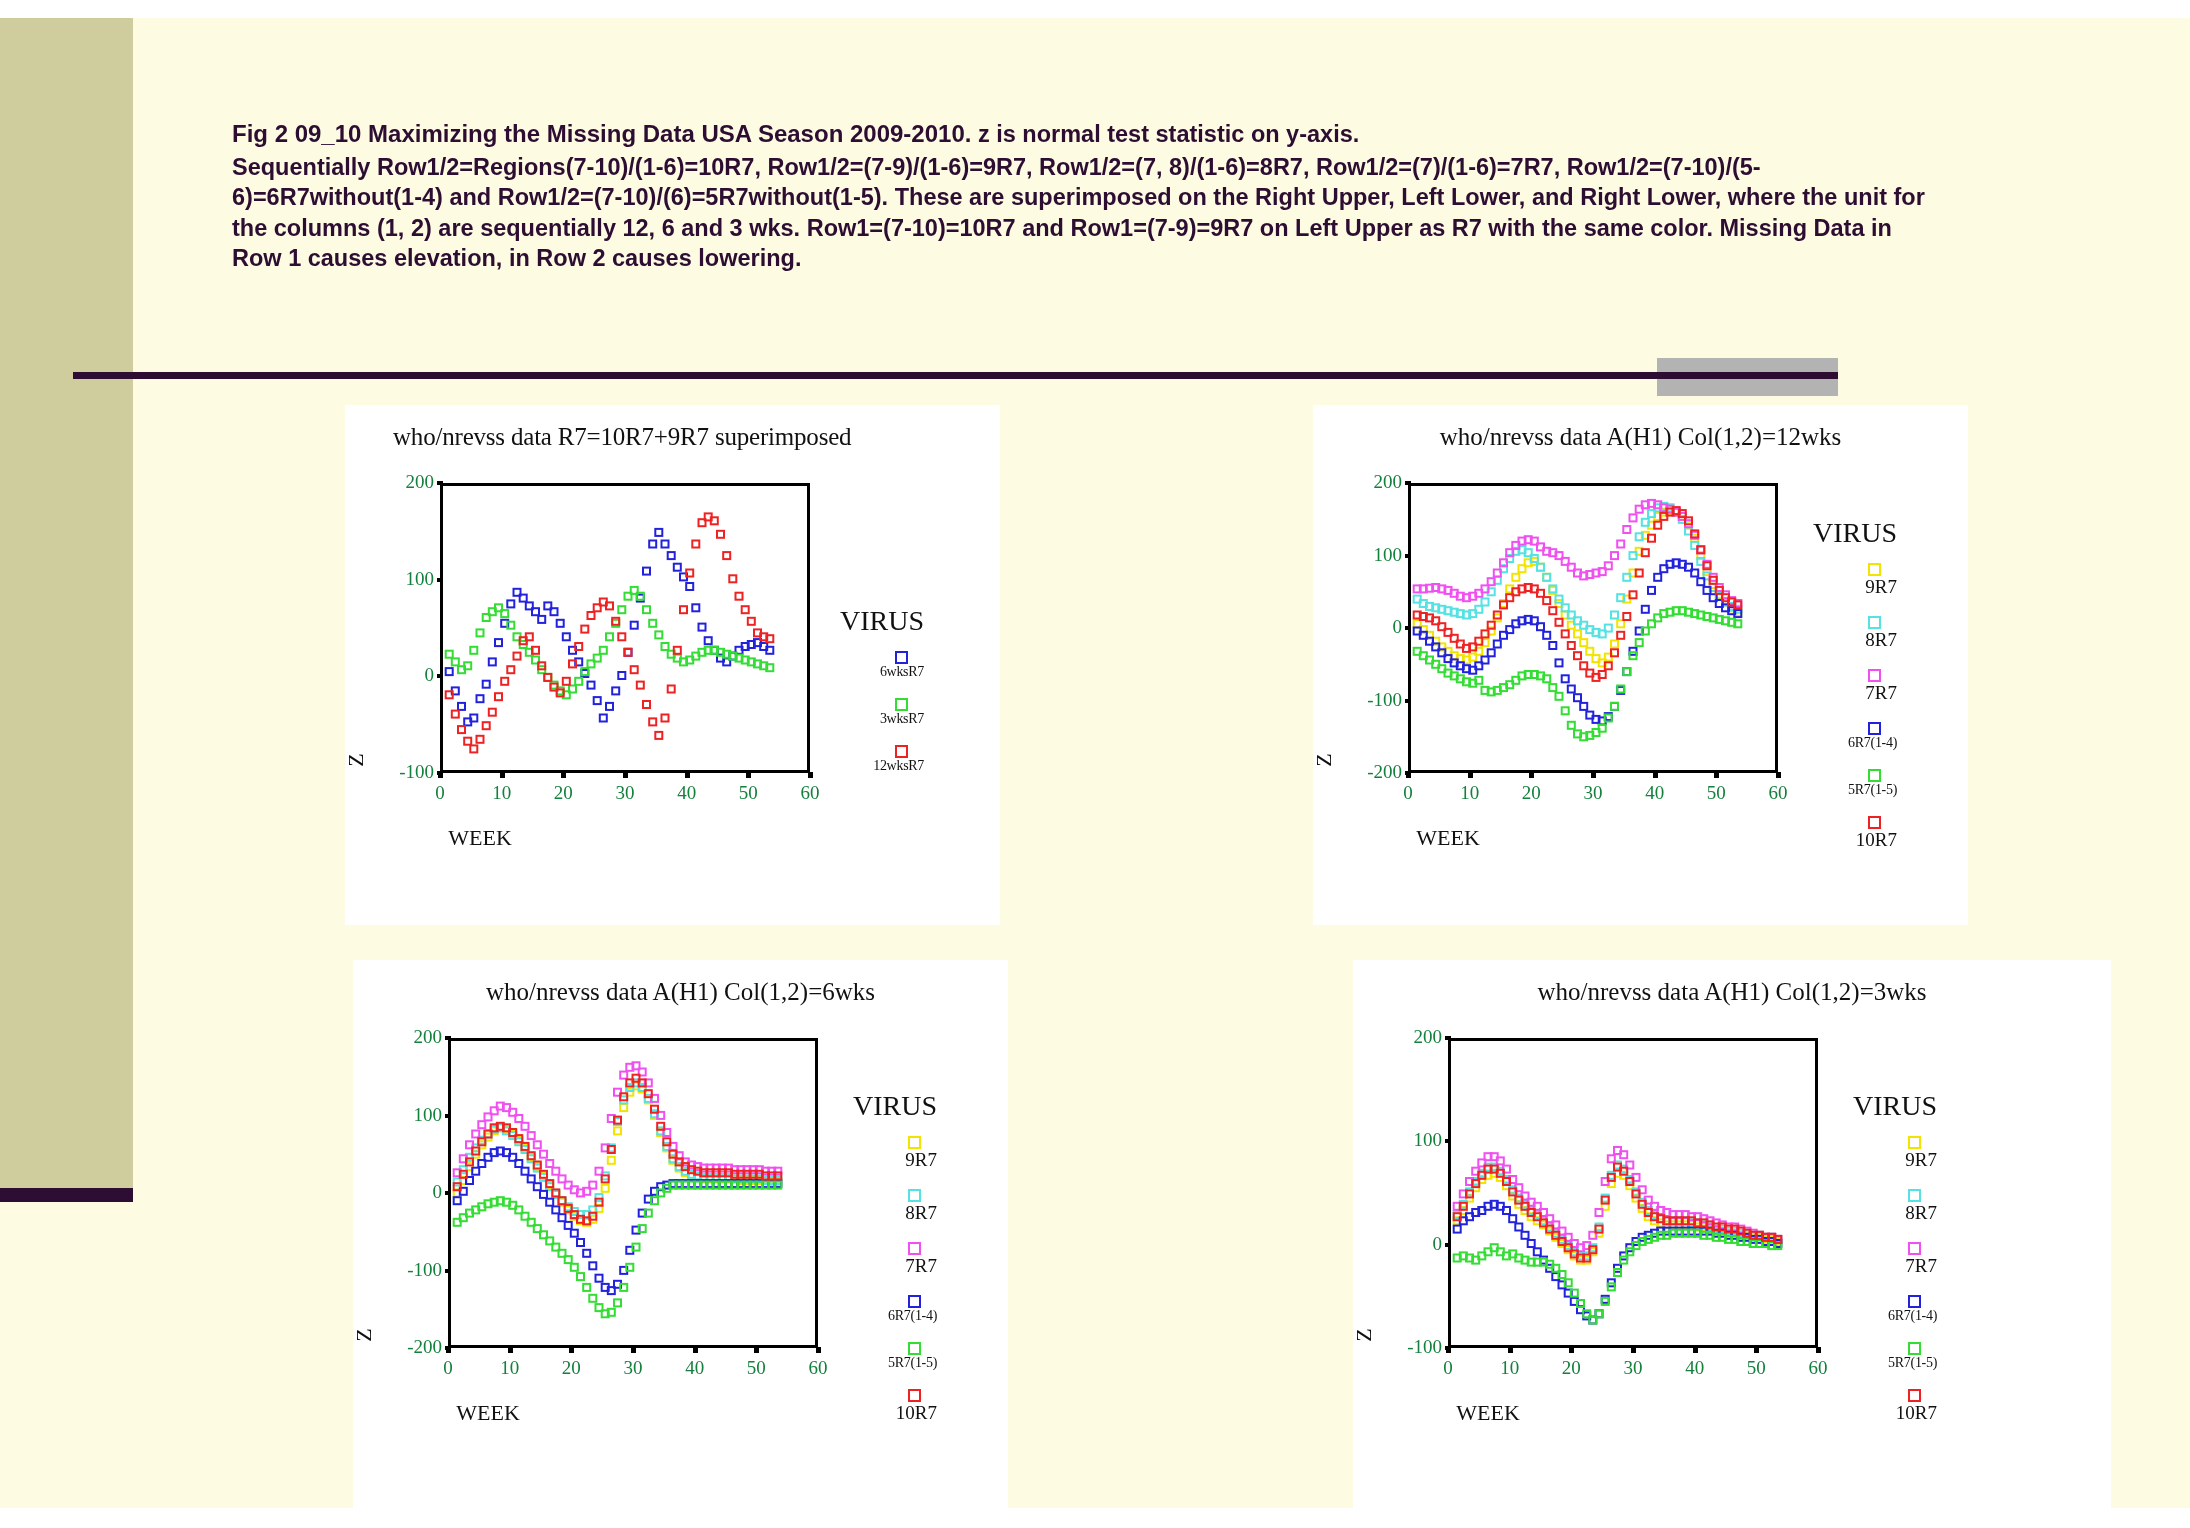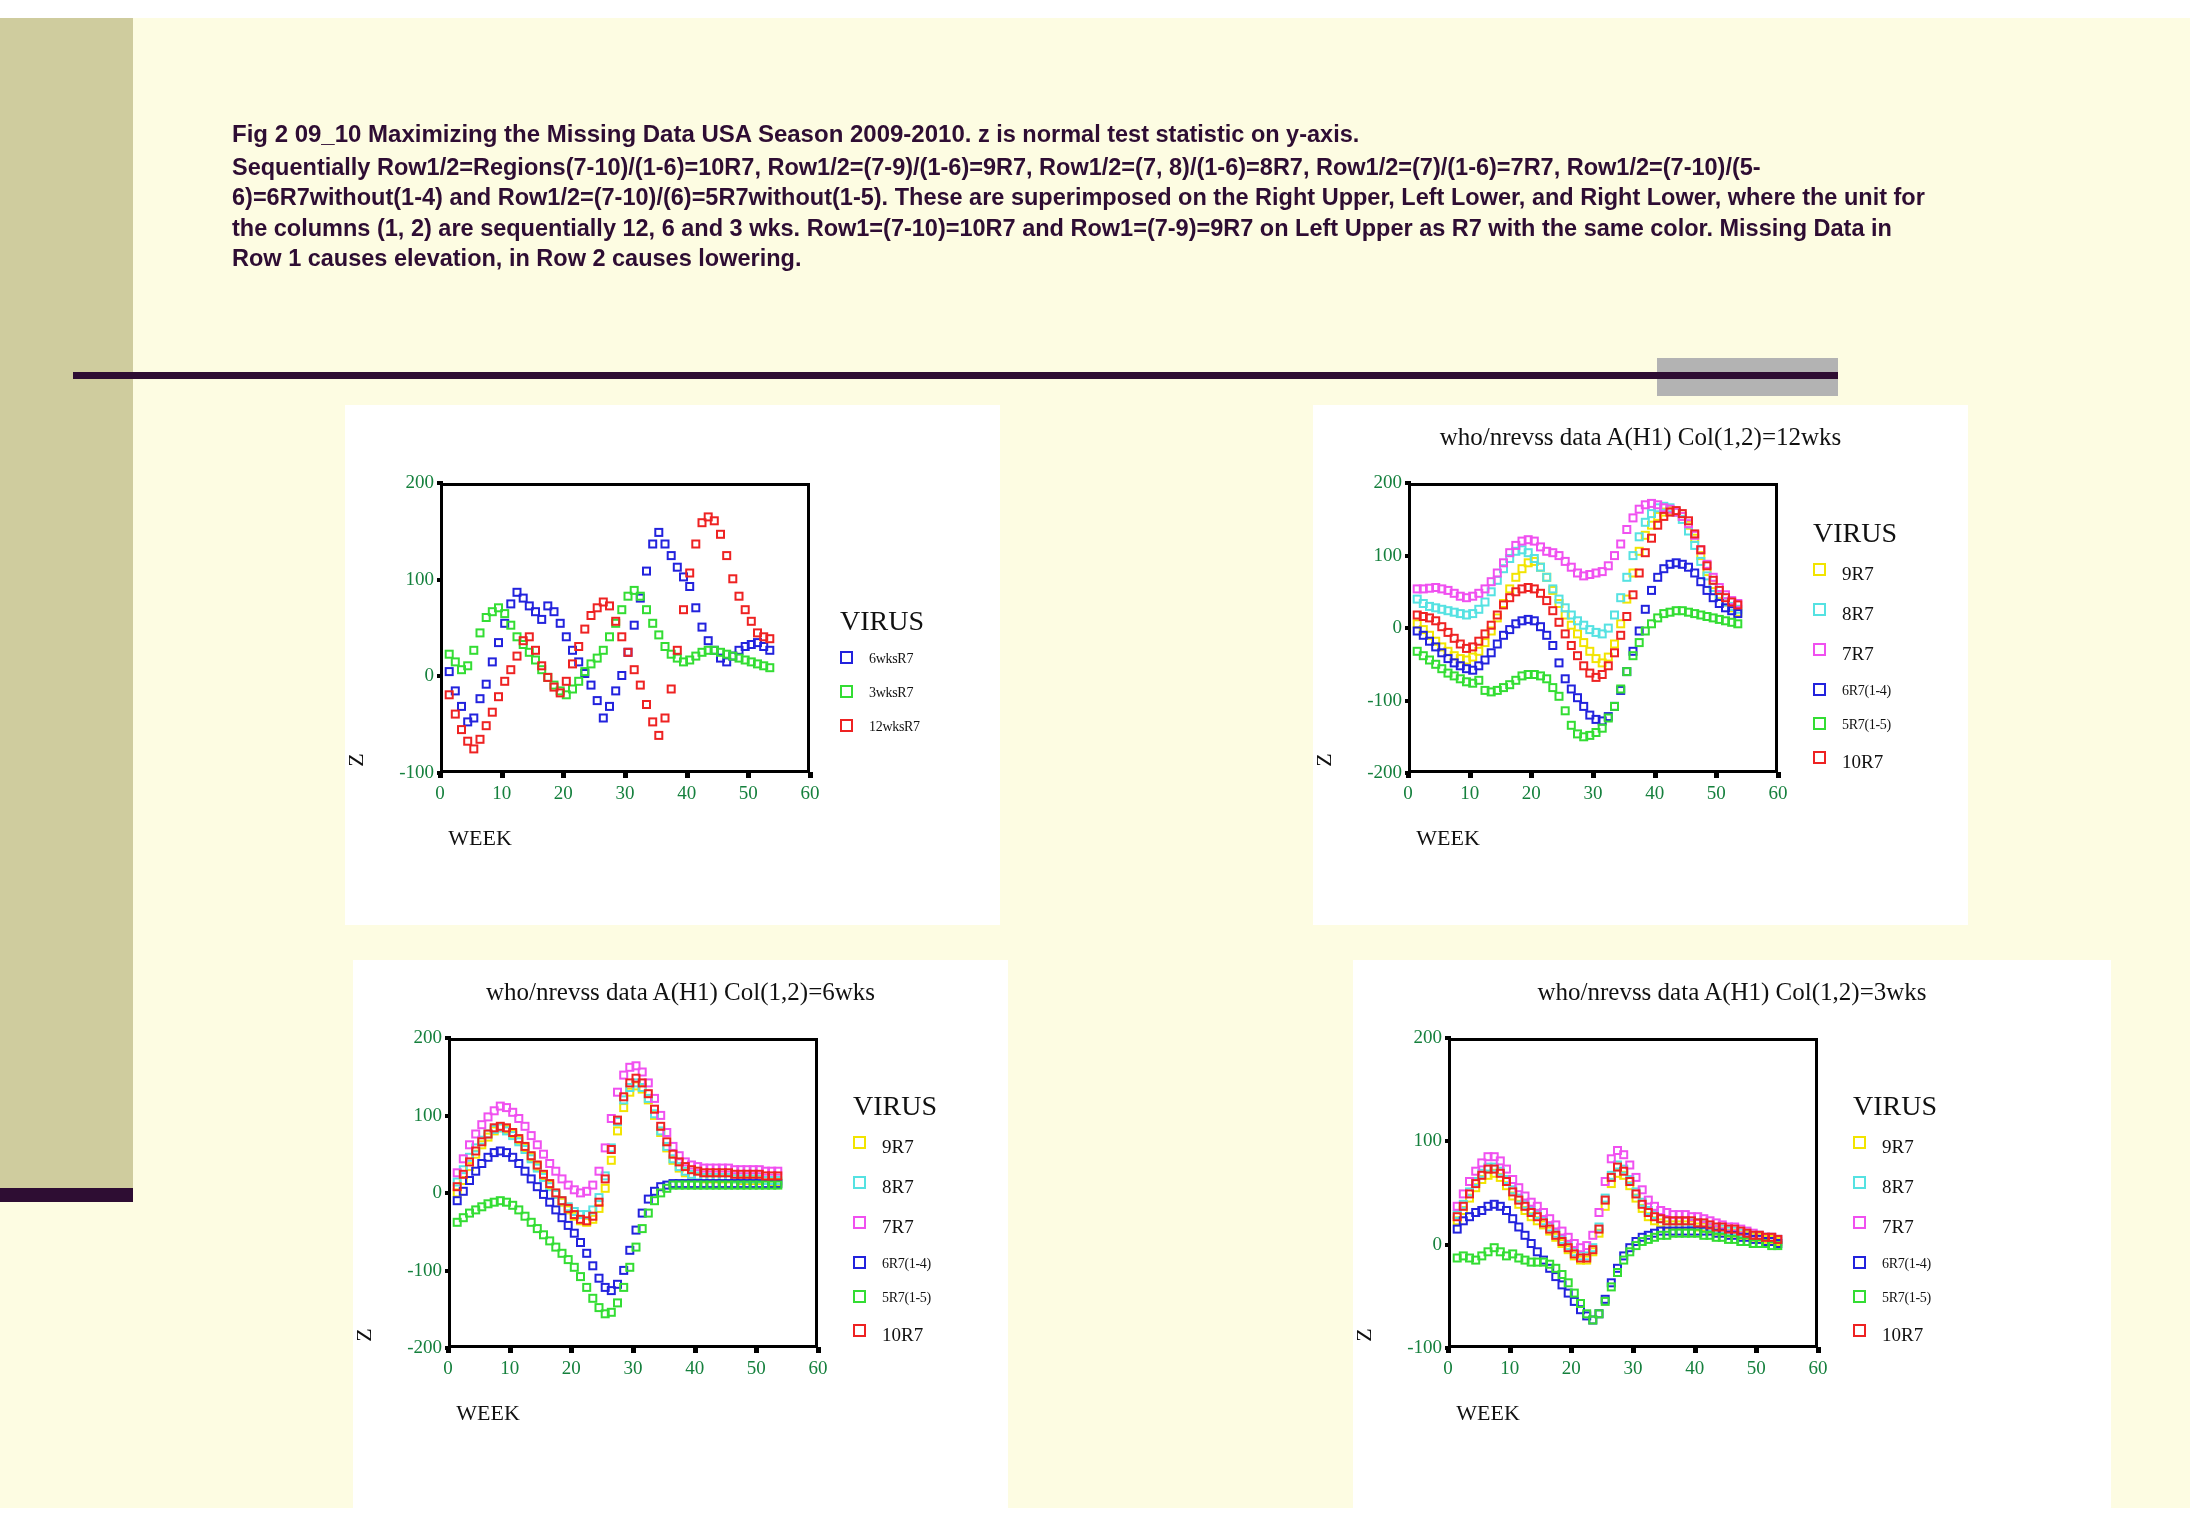--- a/index.html
+++ b/index.html
@@ -111,21 +111,21 @@
     transform-origin:center center;
   }
   
   .legend{
     position:absolute;
     font-family:"Liberation Serif", serif;
     color:#111;
   }
   .legend-title{font-size:28px;margin-bottom:14px;}
   .legend-row{
-    display:flex;align-items:flex-start;margin-bottom:18px;
+    display:flex;align-items:flex-end;margin-bottom:18px;flex-direction:column;
   }
   .legend-swatch{
     width:9px;height:9px;border:2px solid #000;box-sizing:content-box;
     margin-right:16px;background:transparent;
   }
   .legend-label{font-size:19px;white-space:nowrap;}
   .legend-row.small .legend-label{font-size:14px;letter-spacing:-0.3px;}
 </style>
 </head>
 <body>
@@ -139,20 +139,21 @@
 
   <div id="header-gray-block"></div>
   <div id="header-rule"></div>
 
   <div id="header-text">
     <span id="header-title">Fig 2 09_10 Maximizing the Missing Data USA Season 2009-2010.</span><span id="header-sub"> z is normal test statistic on y-axis.</span>
     <div id="header-body">Sequentially Row1/2=Regions(7-10)/(1-6)=10R7, Row1/2=(7-9)/(1-6)=9R7, Row1/2=(7, 8)/(1-6)=8R7, Row1/2=(7)/(1-6)=7R7, Row1/2=(7-10)/(5-6)=6R7without(1-4) and Row1/2=(7-10)/(6)=5R7without(1-5). These are superimposed on the Right Upper, Left Lower, and Right Lower, where the unit for the columns (1, 2) are sequentially 12, 6 and 3 wks. Row1=(7-10)=10R7 and Row1=(7-9)=9R7 on Left Upper as R7 with the same color. Missing Data in Row 1 causes elevation, in Row 2 causes lowering.</div>
   </div>
 
   <div class="panel" id="panel-tl">
+      <div class="chart-title squish">who/nrevss data R7=10R7+9R7 superimposed</div>
       <div class="plot" style="left: 95px; top: 78px; width: 370px; height: 290px;">
         <svg width="370" height="290">
           <g>
             <rect x="2.7" y="182.1" width="7" height="7" fill="none" stroke="#2222dd" stroke-width="2"></rect>
             <rect x="8.8" y="201.4" width="7" height="7" fill="none" stroke="#2222dd" stroke-width="2"></rect>
             <rect x="15.0" y="216.9" width="7" height="7" fill="none" stroke="#2222dd" stroke-width="2"></rect>
             <rect x="21.2" y="232.4" width="7" height="7" fill="none" stroke="#2222dd" stroke-width="2"></rect>
             <rect x="27.3" y="228.5" width="7" height="7" fill="none" stroke="#2222dd" stroke-width="2"></rect>
             <rect x="33.5" y="209.2" width="7" height="7" fill="none" stroke="#2222dd" stroke-width="2"></rect>
             <rect x="39.7" y="194.7" width="7" height="7" fill="none" stroke="#2222dd" stroke-width="2"></rect>

